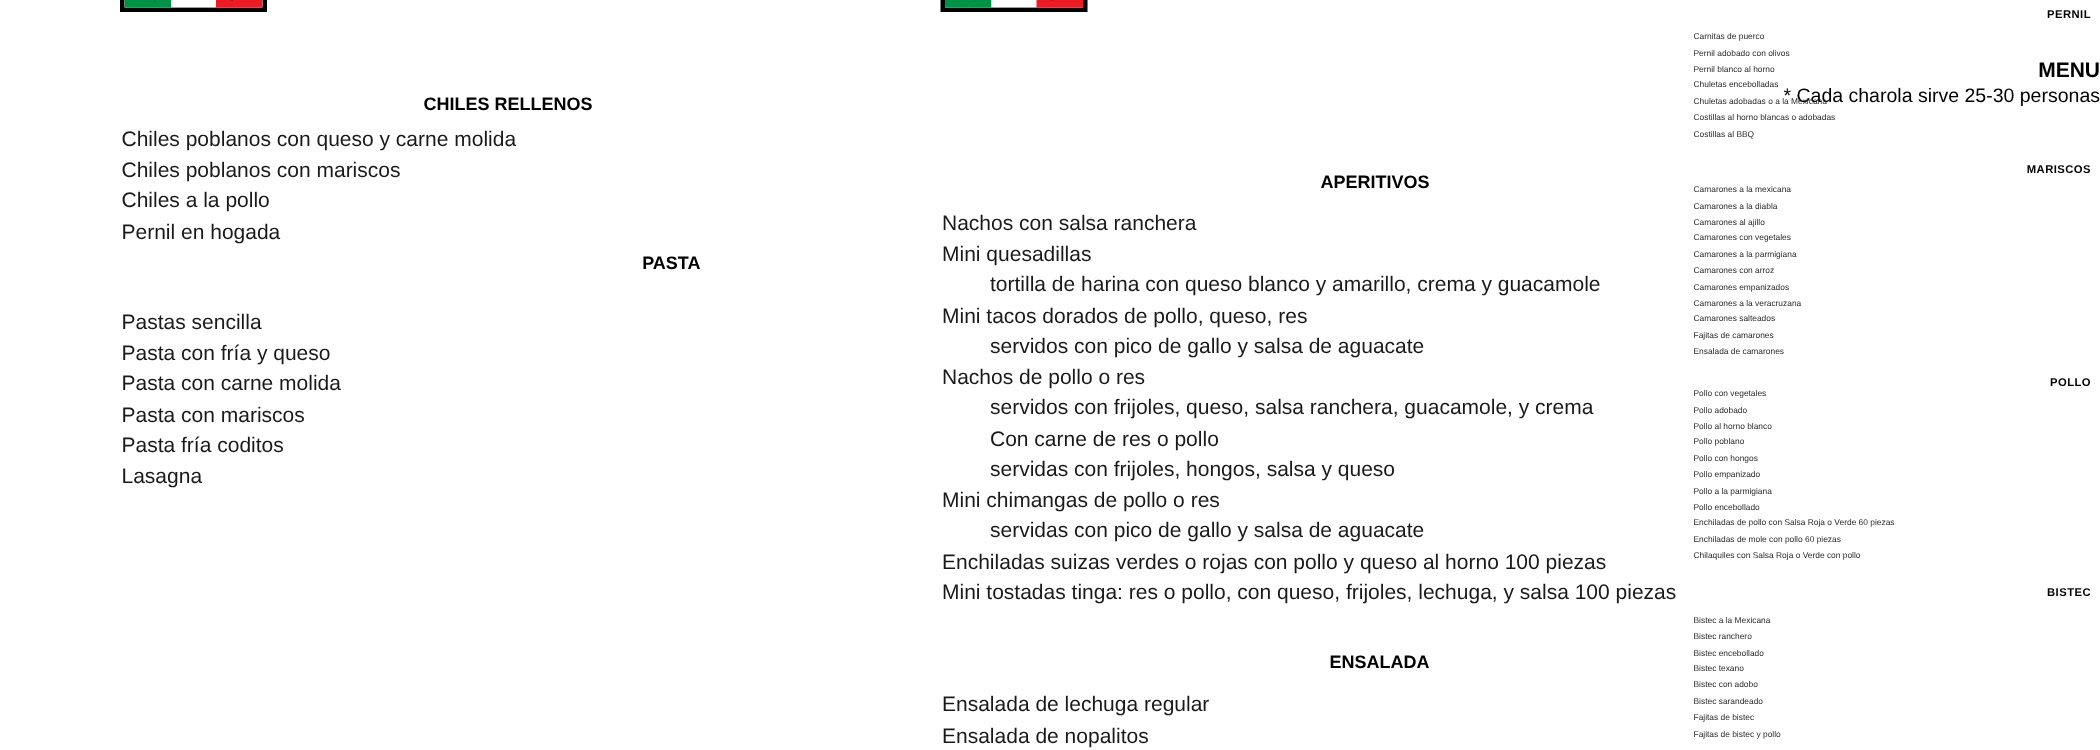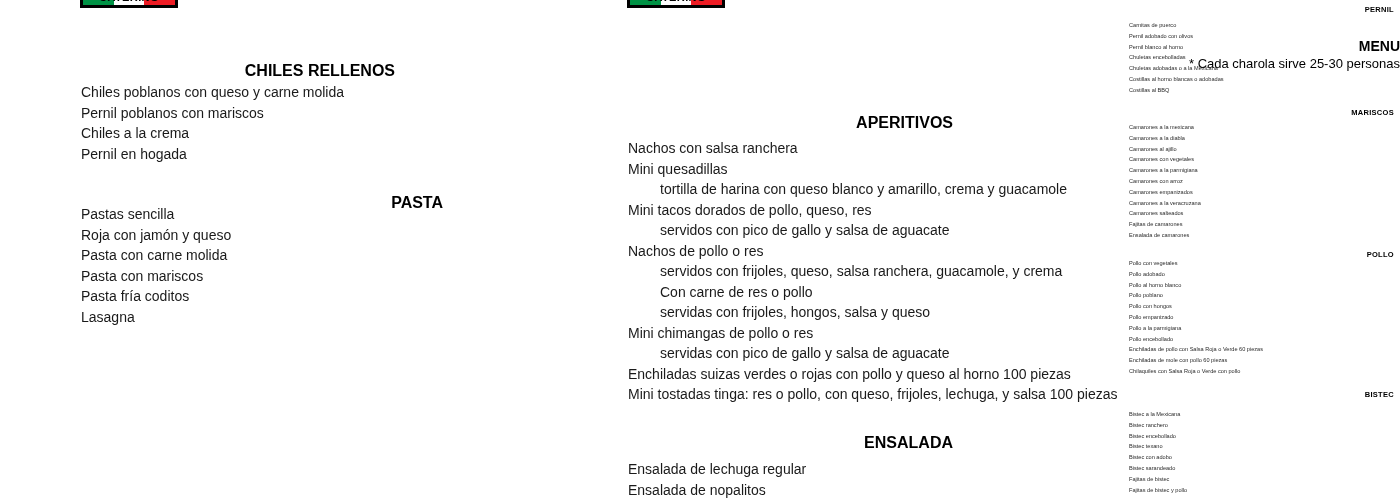--- a/index.html
+++ b/index.html
@@ -56,35 +56,35 @@
     font-weight: bold;
     text-align: right;
     color: #000000;
   }
   .item {
     color: #1a1a1a;
     white-space: nowrap;
   }
 
   
-  .big .heading { font-size: 16px; }
+  .big .heading { font-size: 12px; }
   .big .item    { font-size: 14px; line-height: 20.5px; margin-left: 17px; }
   .big .item.indent { padding-left: 32px; }
 
   
   .small .heading { font-size: 7.5px; letter-spacing: 0.3px; }
   .small .item    { font-size: 5.6px; line-height: 10.8px; color: #2b2b2b; }
 
   
   .abs { position: absolute; }
 
   
   #heading-chiles-rellenos { left: 0;  top: 62px;  width: 395px; }
   #list-chiles             { left: 64px; top: 82px; }
-  #heading-pasta           { left: 0;  top: 194px; width: 443px; }
+  #heading-pasta           { left: 0;  top: 168px; width: 443px; padding-left: 24px; }
   #list-pasta              { left: 64px; top: 204px; }
 
   
   #menu-title     { left: 0; top: 38px; width: 1400px; font-size: 14px; }
   #menu-subtitle  { left: 0; top: 56px; width: 1400px; font-size: 13px; font-weight: normal; }
   #heading-aperitivos { left: 611px; top: 114px; width: 342px; }
   #list-aperitivos    { left: 611px; top: 138px; }
   #heading-ensalada   { left: 611px; top: 434px; width: 342px; }
   #list-ensalada      { left: 611px; top: 459px; }
 
@@ -122,29 +122,29 @@
   <span class="logo-text">CATERING</span>
 </div>
 
 <div class="heading abs" id="menu-title">MENU</div>
 <div class="heading abs" id="menu-subtitle">* Cada charola sirve 25-30 personas</div>
 
 <div class="big">
   <div class="heading abs" id="heading-chiles-rellenos">CHILES RELLENOS</div>
   <div class="abs" id="list-chiles">
       <div class="item">Chiles poblanos con queso y carne molida</div>
-      <div class="item">Pernil poblanos con mariscos</div>
-      <div class="item">Chiles a la crema</div>
+      <div class="item">Chiles poblanos con mariscos</div>
+      <div class="item">Chiles a la pollo</div>
       <div class="item">Pernil en hogada</div>
     </div>
 
   <div class="heading abs" id="heading-pasta">PASTA</div>
   <div class="abs" id="list-pasta">
       <div class="item">Pastas sencilla</div>
-      <div class="item">Roja con jamón y queso</div>
+      <div class="item">Pasta con fría y queso</div>
       <div class="item">Pasta con carne molida</div>
       <div class="item">Pasta con mariscos</div>
       <div class="item">Pasta fría coditos</div>
       <div class="item">Lasagna</div>
     </div>
 </div>
 
 <div class="big">
   <div class="heading abs" id="heading-aperitivos">APERITIVOS</div>
   <div class="abs" id="list-aperitivos">

